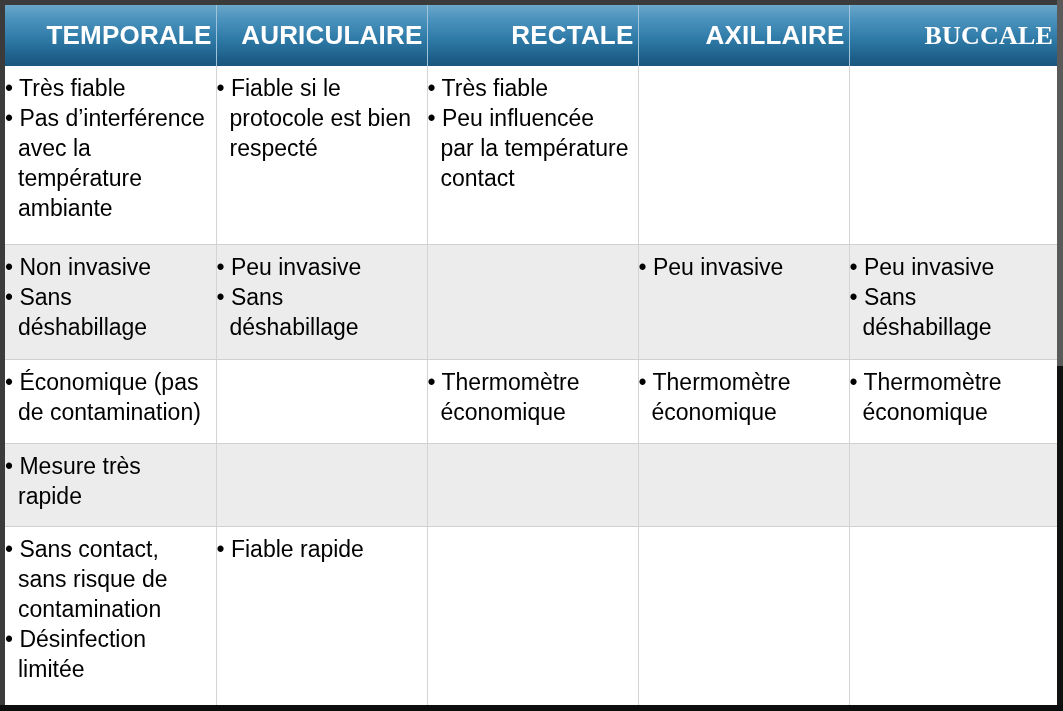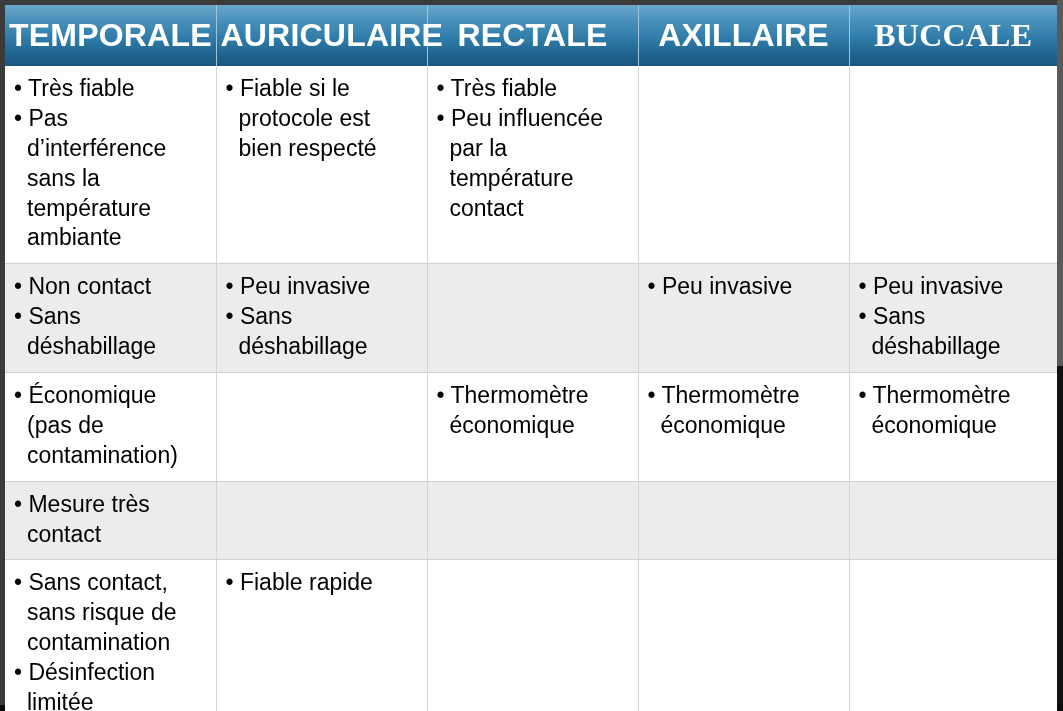--- a/index.html
+++ b/index.html
@@ -64,34 +64,34 @@
   thead th {
     height: 61px;
     padding: 0 4px;
     background-image: linear-gradient(to bottom,
         #6aa6c8 0%,
         #4b93bd 22%,
         #2f7ba8 55%,
         #1d5e88 88%,
         #1b5880 100%);
     color: #ffffff;
-    font-size: 32px;
+    font-size: 26px;
     font-weight: bold;
     letter-spacing: 0.2px;
-    text-align: center;
+    text-align: right;
     vertical-align: middle;
     border-right: 1px solid #9fc3d8;
     white-space: nowrap;
   }
   thead th:last-child { border-right: none; font-family: Liberation Serif, serif; }
 
   
   tbody td {
     vertical-align: top;
-    padding: 8px 9px 10px 9px;
+    padding: 8px 9px 10px 0;
     font-size: 23px;
     line-height: 1.30;
     color: #000000;
     border-right: 1px solid #d4d4d4;
     border-bottom: 1px solid #d0d0d0;
     background: #ffffff;
   }
   tbody td:last-child { border-right: none; }
   tbody tr:last-child td { border-bottom: none; }
 
@@ -132,41 +132,41 @@
           <th>RECTALE</th>
           <th>AXILLAIRE</th>
           <th>BUCCALE</th>
         </tr>
       </thead>
       <tbody id="table-body">
           <tr>
             <td>
               <div class="cell-lines">
                 <span class="li">• Très fiable</span>
-                <span class="li">• Pas d’interférence sans la température ambiante</span>
+                <span class="li">• Pas d’interférence avec la température ambiante</span>
               </div>
             </td>
             <td>
               <div class="cell-lines">
                 <span class="li">• Fiable si le protocole est bien respecté</span>
               </div>
             </td>
             <td>
               <div class="cell-lines">
                 <span class="li">• Très fiable</span>
                 <span class="li">• Peu influencée par la température contact</span>
               </div>
             </td>
             <td></td>
             <td></td>
           </tr>
           <tr class="shaded">
             <td>
               <div class="cell-lines">
-                <span class="li">• Non contact</span>
+                <span class="li">• Non invasive</span>
                 <span class="li">• Sans déshabillage</span>
               </div>
             </td>
             <td>
               <div class="cell-lines">
                 <span class="li">• Peu invasive</span>
                 <span class="li">• Sans déshabillage</span>
               </div>
             </td>
             <td></td>
@@ -201,21 +201,21 @@
             </td>
             <td>
               <div class="cell-lines">
                 <span class="li">• Thermomètre économique</span>
               </div>
             </td>
           </tr>
           <tr class="shaded">
             <td>
               <div class="cell-lines">
-                <span class="li">• Mesure très contact</span>
+                <span class="li">• Mesure très rapide</span>
               </div>
             </td>
             <td></td>
             <td></td>
             <td></td>
             <td></td>
           </tr>
           <tr>
             <td>
               <div class="cell-lines">

